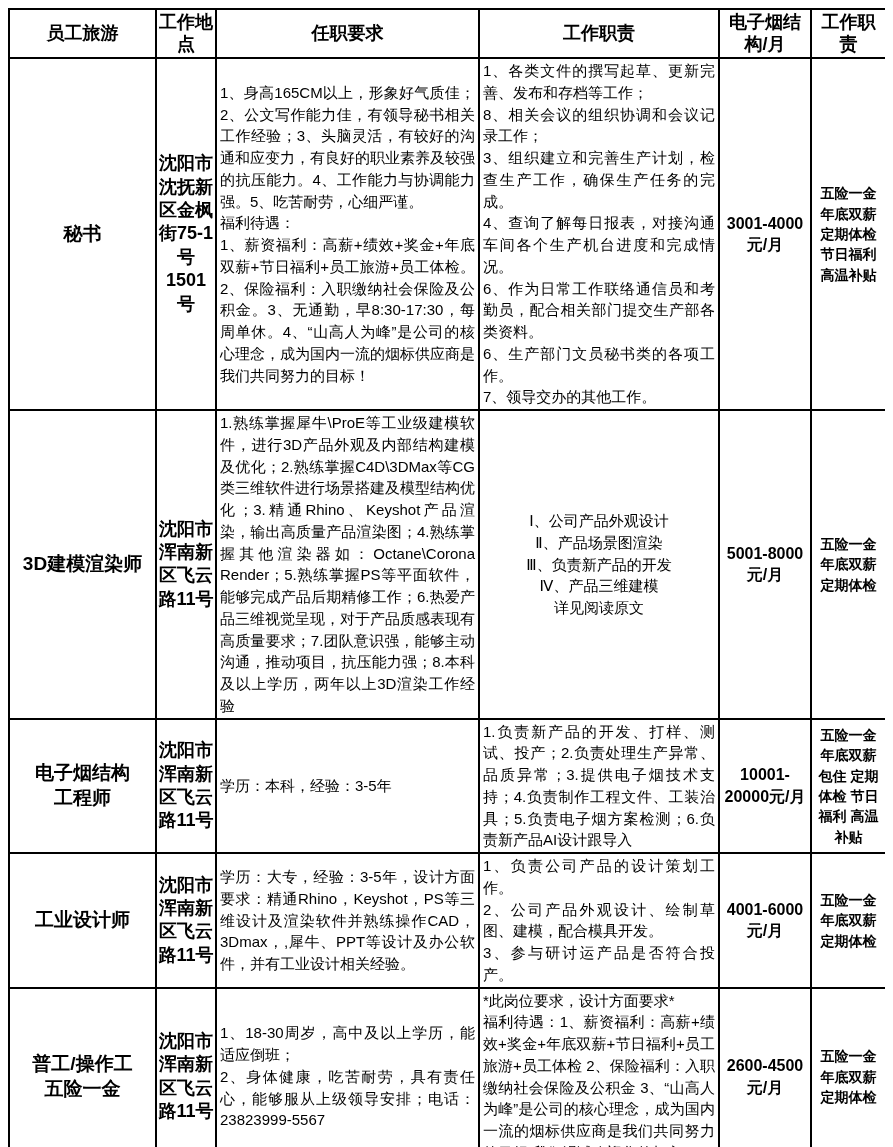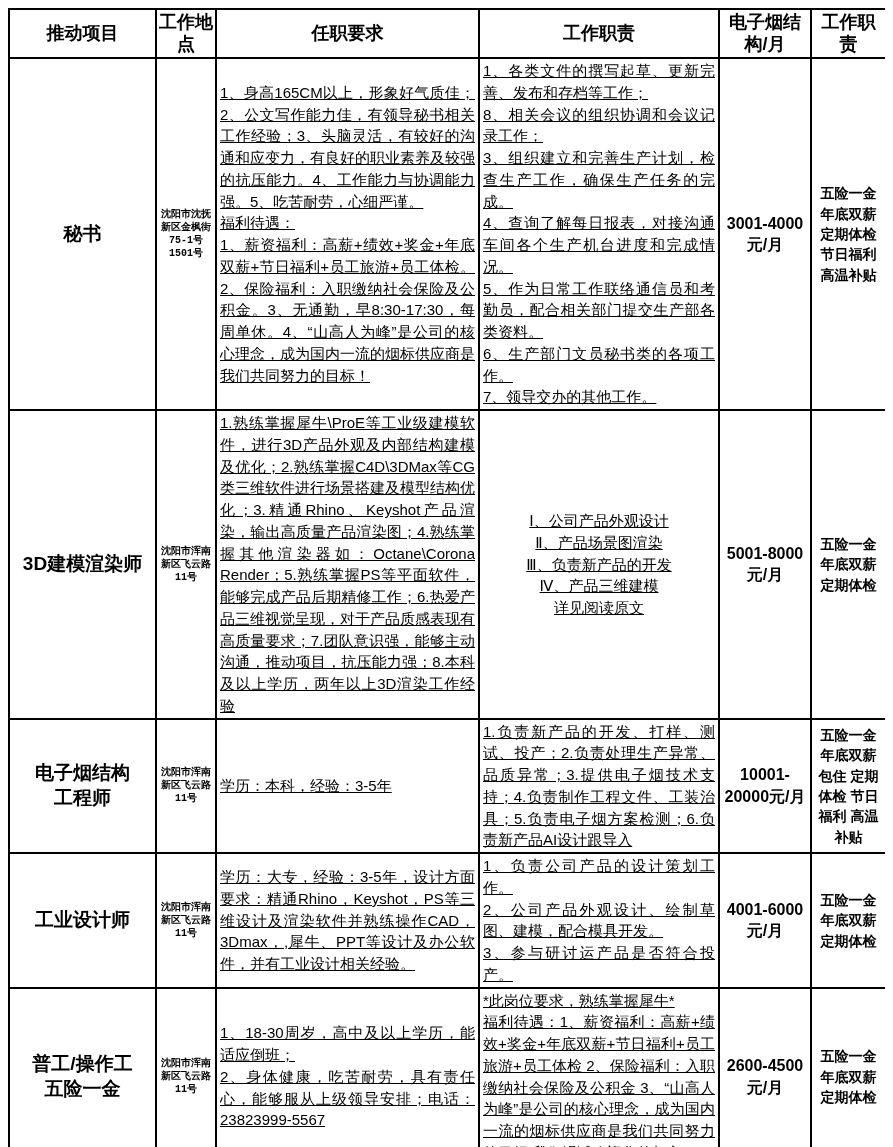--- a/index.html
+++ b/index.html
@@ -17,27 +17,26 @@
   tr.row-0 { height: 248px; }
   tr.row-1 { height: 247px; }
   tr.row-2 { height: 128px; }
   tr.row-3 { height: 110px; }
   tr.row-4 { height: 155px; }
   td.c-title {
     text-align: center; font-weight: bold; font-size: 19px;
     white-space: pre-line; line-height: 1.3; padding: 1px;
   }
   td.c-loc {
-    text-align: center; font-weight: bold; font-size: 10px;
-    line-height: 1.3; padding: 1px; font-family: Liberation Mono, monospace;
+    text-align: center; font-weight: bold; font-size: 18px;
+    line-height: 1.3; padding: 1px;
   }
   td.c-req, td.c-resp {
     font-size: 15px; line-height: 1.45; padding: 1px 3px;
     text-align: justify;
-    text-decoration: underline;
   }
   td.c-resp.center { text-align: center; }
   td.c-salary {
     text-align: center; font-weight: bold; font-size: 16px;
     line-height: 1.35; padding: 14px 2px;
   }
   td.c-benefit {
     text-align: center; font-weight: bold; font-size: 14px;
     line-height: 1.45; padding: 1px 4px;
   }
@@ -50,21 +49,21 @@
   <colgroup>
     <col style="width:147px">
     <col style="width:60px">
     <col style="width:263px">
     <col style="width:240px">
     <col style="width:92px">
     <col style="width:75px">
   </colgroup>
   <thead>
     <tr>
-      <th>推动项目</th>
+      <th>员工旅游</th>
       <th>工作地点</th>
       <th>任职要求</th>
       <th>工作职责</th>
       <th>电子烟结构/月</th>
       <th>工作职责</th>
     </tr>
   </thead>
   <tbody id="tbody">
       <tr class="row-0">
         <td class="c-title">秘书</td>
@@ -72,21 +71,21 @@
         <td class="c-req">
           <div class="para">1、身高165CM以上，形象好气质佳；2、公文写作能力佳，有领导秘书相关工作经验；3、头脑灵活，有较好的沟通和应变力，有良好的职业素养及较强的抗压能力。4、工作能力与协调能力强。5、吃苦耐劳，心细严谨。</div>
           <div class="para">福利待遇：</div>
           <div class="para">1、薪资福利：高薪+绩效+奖金+年底双薪+节日福利+员工旅游+员工体检。2、保险福利：入职缴纳社会保险及公积金。3、无通勤，早8:30-17:30，每周单休。4、“山高人为峰”是公司的核心理念，成为国内一流的烟标供应商是我们共同努力的目标！</div>
         </td>
         <td class="c-resp">
           <div class="para">1、各类文件的撰写起草、更新完善、发布和存档等工作；</div>
           <div class="para">8、相关会议的组织协调和会议记录工作；</div>
           <div class="para">3、组织建立和完善生产计划，检查生产工作，确保生产任务的完成。</div>
           <div class="para">4、查询了解每日报表，对接沟通车间各个生产机台进度和完成情况。</div>
-          <div class="para">5、作为日常工作联络通信员和考勤员，配合相关部门提交生产部各类资料。</div>
+          <div class="para">6、作为日常工作联络通信员和考勤员，配合相关部门提交生产部各类资料。</div>
           <div class="para">6、生产部门文员秘书类的各项工作。</div>
           <div class="para">7、领导交办的其他工作。</div>
         </td>
         <td class="c-salary">3001-4000元/月</td>
         <td class="c-benefit">五险一金 年底双薪 定期体检 节日福利 高温补贴</td>
       </tr>
       <tr class="row-1">
         <td class="c-title">3D建模渲染师</td>
         <td class="c-loc">沈阳市浑南新区飞云路11号</td>
         <td class="c-req">
@@ -131,20 +130,20 @@
       </tr>
       <tr class="row-4">
         <td class="c-title">普工/操作工
 五险一金</td>
         <td class="c-loc">沈阳市浑南新区飞云路11号</td>
         <td class="c-req">
           <div class="para">1、18-30周岁，高中及以上学历，能适应倒班；</div>
           <div class="para">2、身体健康，吃苦耐劳，具有责任心，能够服从上级领导安排；电话：23823999-5567</div>
         </td>
         <td class="c-resp">
-          <div class="para">*此岗位要求，熟练掌握犀牛*</div>
+          <div class="para">*此岗位要求，设计方面要求*</div>
           <div class="para">福利待遇：1、薪资福利：高薪+绩效+奖金+年底双薪+节日福利+员工旅游+员工体检 2、保险福利：入职缴纳社会保险及公积金 3、“山高人为峰”是公司的核心理念，成为国内一流的烟标供应商是我们共同努力的目标 我们竭诚欢迎您的加入！</div>
         </td>
         <td class="c-salary">2600-4500元/月</td>
         <td class="c-benefit">五险一金 年底双薪 定期体检</td>
       </tr>
     </tbody>
 </table>
 
 </body></html>

